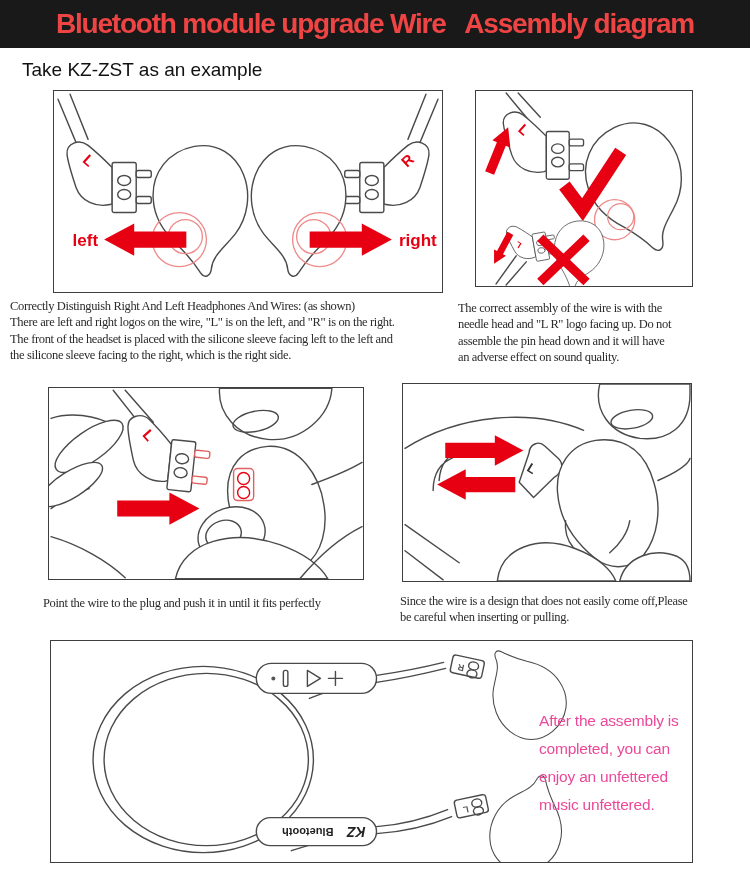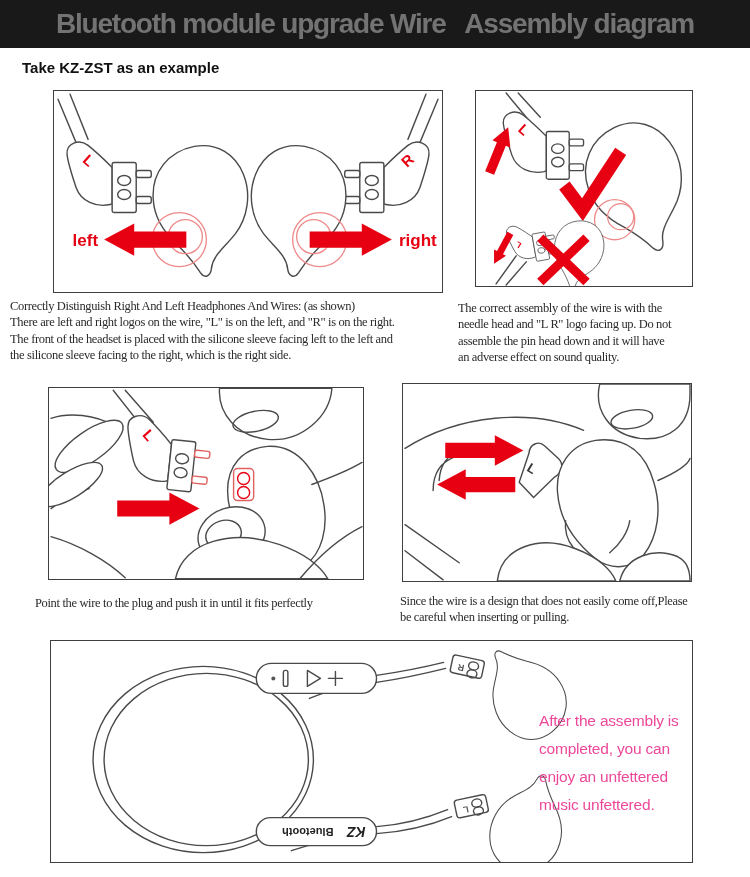--- a/index.html
+++ b/index.html
@@ -1,33 +1,33 @@
 <!DOCTYPE html>
 <html><head>
 <meta charset="utf-8">
 <style>
   html,body{margin:0;padding:0;background:#ffffff;}
   .page{position:relative;width:750px;height:877px;background:#fff;overflow:hidden;
         font-family:"Liberation Sans",sans-serif;}
   .header{position:absolute;left:0;top:0;width:750px;height:48px;background:#191919;
-          color:#737373;display:flex;align-items:center;justify-content:center;
+          color:#ef4444;display:flex;align-items:center;justify-content:center;
           font-weight:bold;font-size:28px;letter-spacing:-1.2px;white-space:pre;}
-  .subtitle{position:absolute;left:22px;top:59px;font-size:15px;font-weight:bold;color:#111;}
+  .subtitle{position:absolute;left:22px;top:59px;font-size:19px;font-weight:normal;color:#111;}
   .panel{position:absolute;border:1.5px solid #3f3f3f;background:#fff;box-sizing:border-box;}
   .panel svg{position:absolute;left:0;top:0;width:100%;height:100%;}
   #p1{left:53px;top:90px;width:390px;height:203px;}
   #p2{left:475px;top:90px;width:218px;height:197px;}
   #p3{left:48px;top:387px;width:316px;height:193px;}
   #p4{left:402px;top:383px;width:290px;height:199px;}
   #p5{left:50px;top:640px;width:643px;height:223px;}
   .cap{position:absolute;font-size:12.5px;line-height:16.4px;letter-spacing:-0.35px;
        color:#2b2b2b;white-space:nowrap;font-family:Liberation Serif, serif;}
   #cap1{left:10px;top:298px;}
   #cap2{left:458px;top:300px;}
-  #cap3{left:35px;top:595px;}
+  #cap3{left:43px;top:595px;}
   #cap4{left:400px;top:593px;}
   .note{position:absolute;left:488px;top:66px;font-size:15.5px;line-height:28px;
         letter-spacing:-0.2px;color:#ec4899;white-space:nowrap;}
   
   .ln{fill:none;stroke:#4a4a4a;stroke-width:1.4;stroke-linecap:round;stroke-linejoin:round;}
   .fw{fill:#ffffff;stroke:#4a4a4a;stroke-width:1.4;stroke-linejoin:round;}
   .red{fill:#e60012;}
   .rstroke{fill:none;stroke:#e60012;}
   .soft{fill:none;stroke:#ef8a8a;stroke-width:1.3;}
   .pr{stroke:#e06060;}

